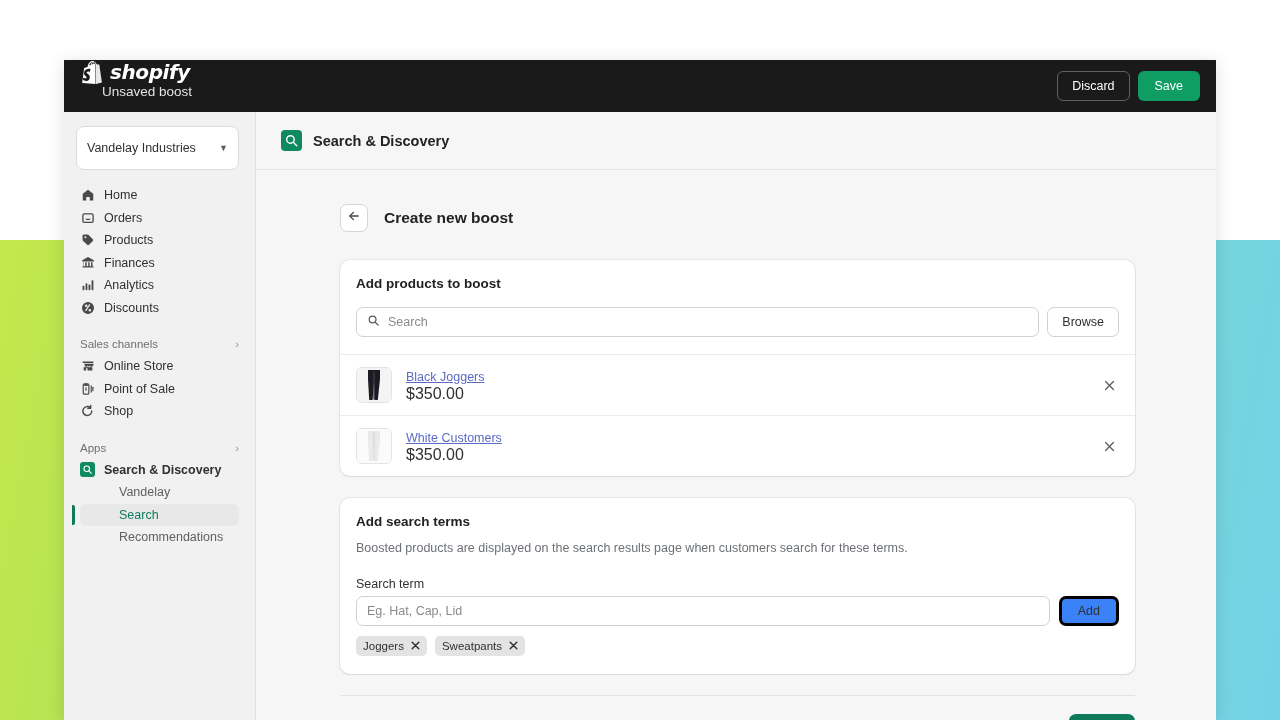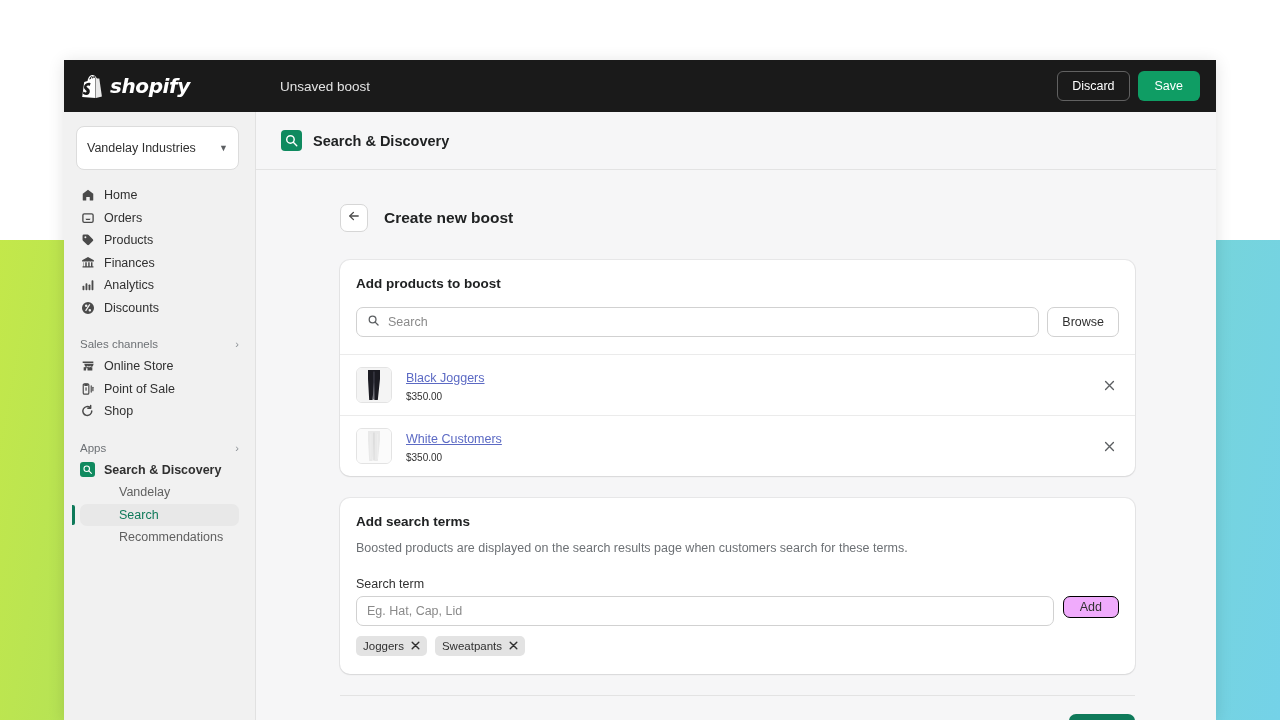--- a/index.html
+++ b/index.html
@@ -39,23 +39,24 @@
     z-index: 2;
     box-shadow: 0 2px 16px rgba(0,0,0,0.12);
     overflow: hidden;
   }
 
   
   #topbar {
     height: 52px;
     background: #1a1a1a;
     display: flex;
-    align-items: center;
+    align-items: flex-start;
     position: relative;
     padding: 0 16px 0 18px;
+    flex-direction: column;
   }
   .logo-wrap {
     display: flex; align-items: center; gap: 7px;
     width: 178px;
   }
   .logo-bag {
     width: 21px; height: 23px;
     display: block;
   }
   .logo-text {
@@ -282,21 +283,21 @@
   }
   .thumb svg { display:block; }
   .prod-info { flex: 1; }
   .prod-name {
     font-size: 12.5px;
     color: #5c6ac4;
     text-decoration: underline;
     cursor: pointer;
     display: inline-block;
   }
-  .prod-price { font-size: 10px; color: #303030; margin-top: 5px; }
+  .prod-price { font-size: 16px; color: #303030; margin-top: 0; }
   .row-remove {
     width: 20px; height: 20px;
     display:flex; align-items:center; justify-content:center;
     cursor: pointer;
     color: #5c5f62;
     font-size: 13px;
     background: none; border: none;
     font-family: "Liberation Sans", sans-serif;
   }
 
@@ -310,25 +311,25 @@
     border-radius: 7px;
     padding: 0 10px;
     font-size: 12.5px;
     color: #303030;
     outline: none;
     background: #ffffff;
     font-family: "Liberation Sans", sans-serif;
   }
   .term-input::placeholder { color: #8a8a8a; }
   .btn-add {
-    height: 22px;
+    height: 30px;
     padding: 0 16px;
-    border: 1px solid #000000;
-    border-radius: 7px;
-    background: #f0abfc;
+    border: 3px solid #000000;
+    border-radius: 7px;
+    background: #3b82f6;
     font-size: 12.5px;
     color: #303030;
     cursor: pointer;
     font-family: "Liberation Sans", sans-serif;
   }
   .chips { display: flex; gap: 8px; margin-top: 10px; padding-bottom: 18px; }
   .chip {
     background: #e3e3e3;
     border-radius: 5px;
     height: 20px;

